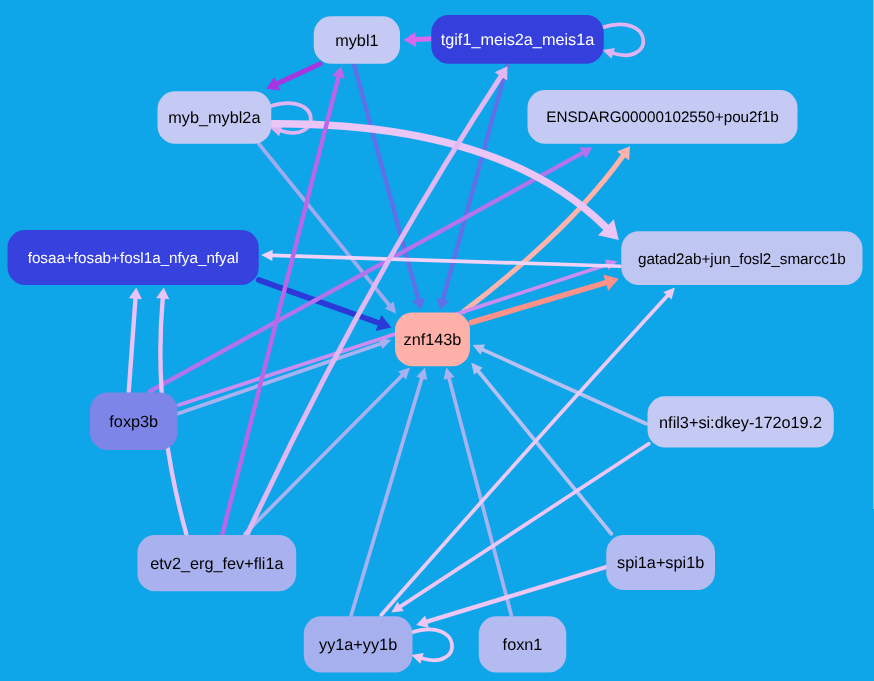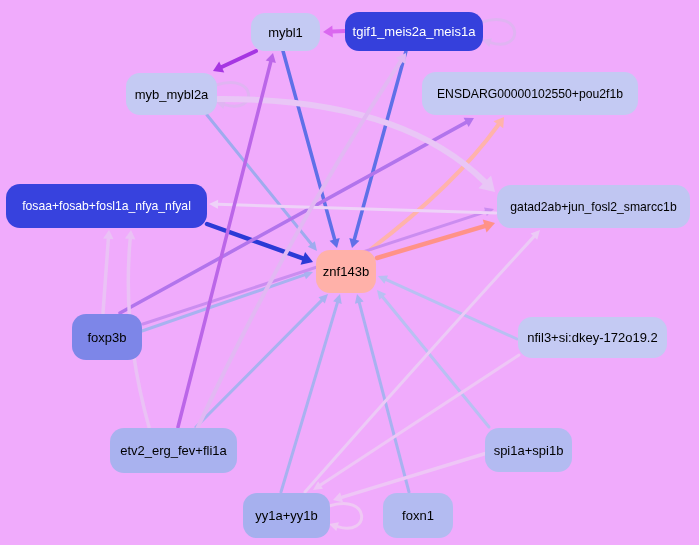--- a/index.html
+++ b/index.html
@@ -1,16 +1,16 @@
 <!DOCTYPE html>
 <html><head>
 <meta charset="utf-8">
 <style>
   html,body{margin:0;padding:0;background:#ffffff;}
-  .stage{position:relative;width:699px;height:545px;background:#f0abfc;overflow:hidden;}
+  .stage{position:relative;width:699px;height:545px;background:#0ea5e9;overflow:hidden;}
   svg{display:block;}
   .node-label{font-family:"Liberation Sans","DejaVu Sans",sans-serif;}
 </style>
 </head>
 <body>
 
 <div class="stage">
   <svg id="graph" width="699" height="545" viewBox="0 0 699 545" xmlns="http://www.w3.org/2000/svg">
     <g id="edge-layer">
         <g>

